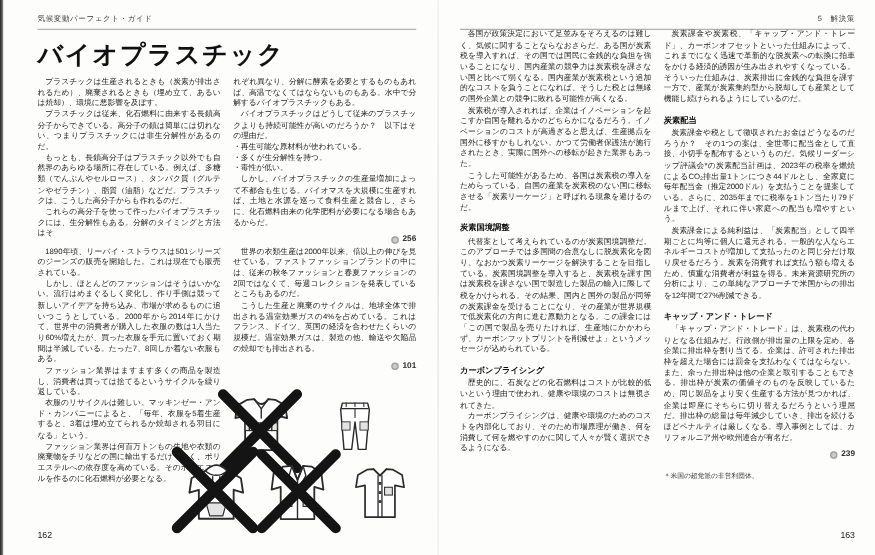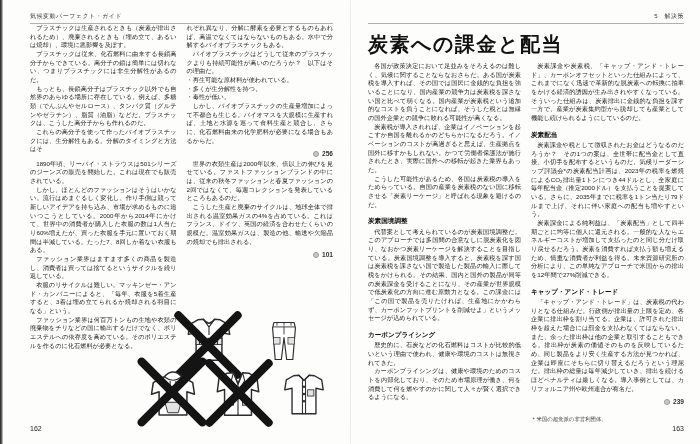--- a/index.html
+++ b/index.html
@@ -53,20 +53,21 @@
 
 <div class="scan-edge"></div>
 <div class="gutter"></div>
 
 <div class="page page-left">
   <div class="running-head">
     <span>気候変動パーフェクト・ガイド</span>
   </div>
   <div class="rule"></div>
 
+  <h1 class="title">バイオプラスチック</h1>
   <div class="cols">
     <div class="col">
         <p class="para">プラスチックは生産されるときも（炭素が排出されるため）、廃棄されるときも（埋め立て、あるいは焼却）、環境に悪影響を及ぼす。</p>
         <p class="para">プラスチックは従来、化石燃料に由来する長鎖高分子からできている。高分子の鎖は簡単には切れない、つまりプラスチックには非生分解性があるのだ。</p>
         <p class="para">もっとも、長鎖高分子はプラスチック以外でも自然界のあらゆる場所に存在している。例えば、多糖類（でんぷんやセルロース）、タンパク質（グルテンやゼラチン）、脂質（油脂）などだ。プラスチックは、こうした高分子からも作れるのだ。</p>
         <p class="para">これらの高分子を使って作ったバイオプラスチックには、生分解性もある。分解のタイミングと方法はそ</p>
       </div>
     <div class="col">
         <p class="para noindent">れぞれ異なり、分解に酵素を必要とするものもあれば、高温でなくてはならないものもある。水中で分解するバイオプラスチックもある。</p>
         <p class="para">バイオプラスチックはどうして従来のプラスチックよりも持続可能性が高いのだろうか？　以下はその理由だ。</p>
@@ -167,21 +168,20 @@
 
   <div class="pagenum pagenum-left">162</div>
 </div>
 
 <div class="page page-right">
   <div class="running-head right">
     <span>5　解決策</span>
   </div>
   <div class="rule"></div>
 
-  <h1 class="title">炭素への課金と配当</h1>
   <div class="cols">
     <div class="col">
         <p class="para">各国が政策決定において足並みをそろえるのは難しく、気候に関することならなおさらだ。ある国が炭素税を導入すれば、その国では国民に金銭的な負担を強いることになり、国内産業の競争力は炭素税を課さない国と比べて弱くなる。国内産業が炭素税という追加的なコストを負うことになれば、そうした税とは無縁の国外企業との競争に敗れる可能性が高くなる。</p>
         <p class="para">炭素税が導入されれば、企業はイノベーションを起こすか自国を離れるかのどちらかになるだろう。イノベーションのコストが高過ぎると思えば、生産拠点を国外に移すかもしれない。かつて労働者保護法が施行されたとき、実際に国外への移転が起きた業界もあった。</p>
         <p class="para">こうした可能性があるため、各国は炭素税の導入をためらっている。自国の産業を炭素税のない国に移転させる「炭素リーケージ」と呼ばれる現象を避けるのだ。</p>
         <div class="subhead">炭素国境調整</div>
         <p class="para">代替案として考えられているのが炭素国境調整だ。このアプローチでは多国間の合意なしに脱炭素化を図り、なおかつ炭素リーケージを解決することを目指している。炭素国境調整を導入すると、炭素税を課す国は炭素税を課さない国で製造した製品の輸入に際して税をかけられる。その結果、国内と国外の製品が同等の炭素課金を受けることになり、その産業が世界規模で低炭素化の方向に進む原動力となる。この課金には「この国で製品を売りたければ、生産地にかかわらず、カーボンフットプリントを削減せよ」というメッセージが込められている。</p>
         <div class="subhead">カーボンプライシング</div>
         <p class="para">歴史的に、石炭などの化石燃料はコストが比較的低いという理由で使われ、健康や環境のコストは無視されてきた。</p>
         <p class="para">カーボンプライシングは、健康や環境のためのコストを内部化しており、そのため市場原理が働き、何を消費して何を燃やすのかに関して人々が賢く選択できるようになる。</p>

